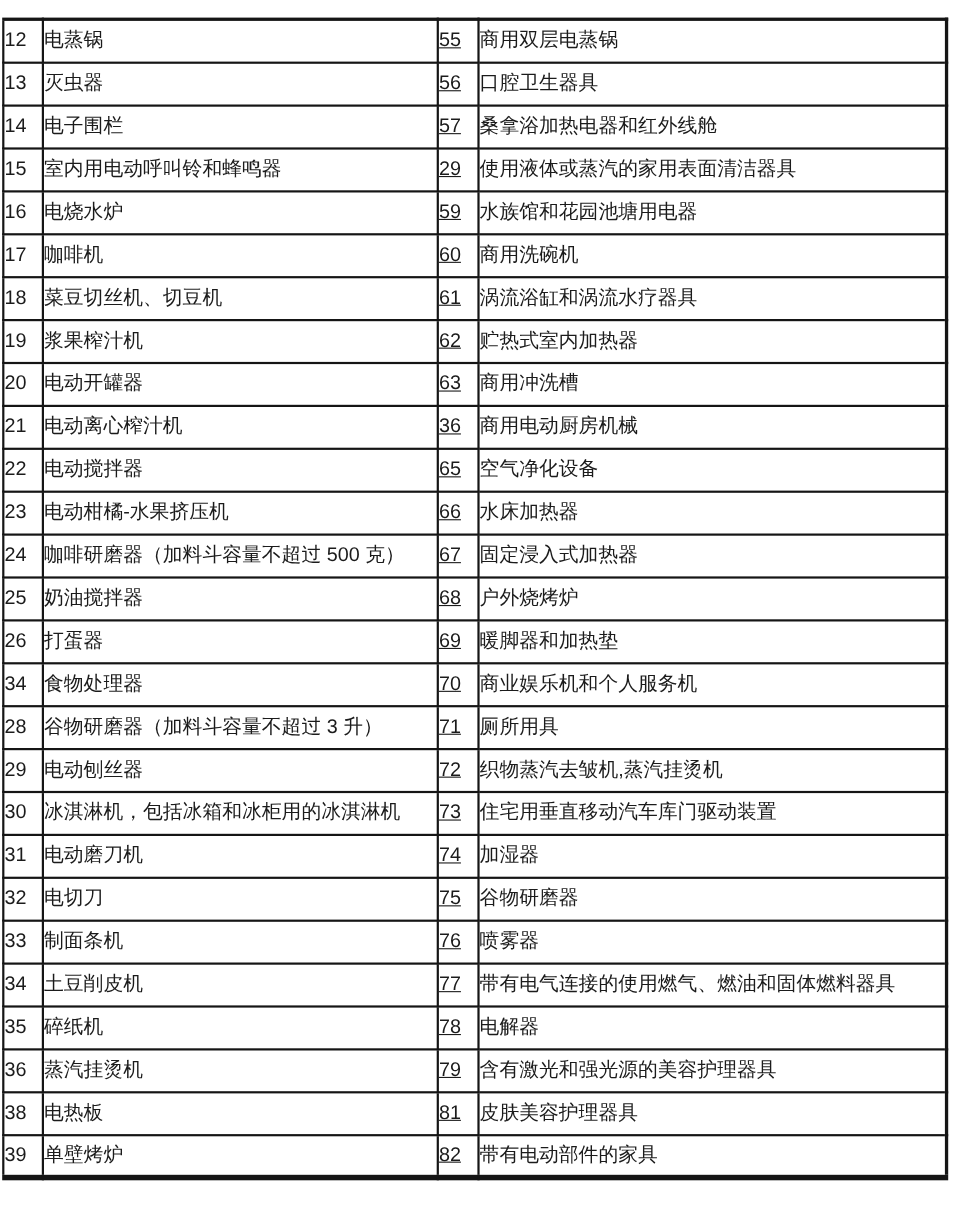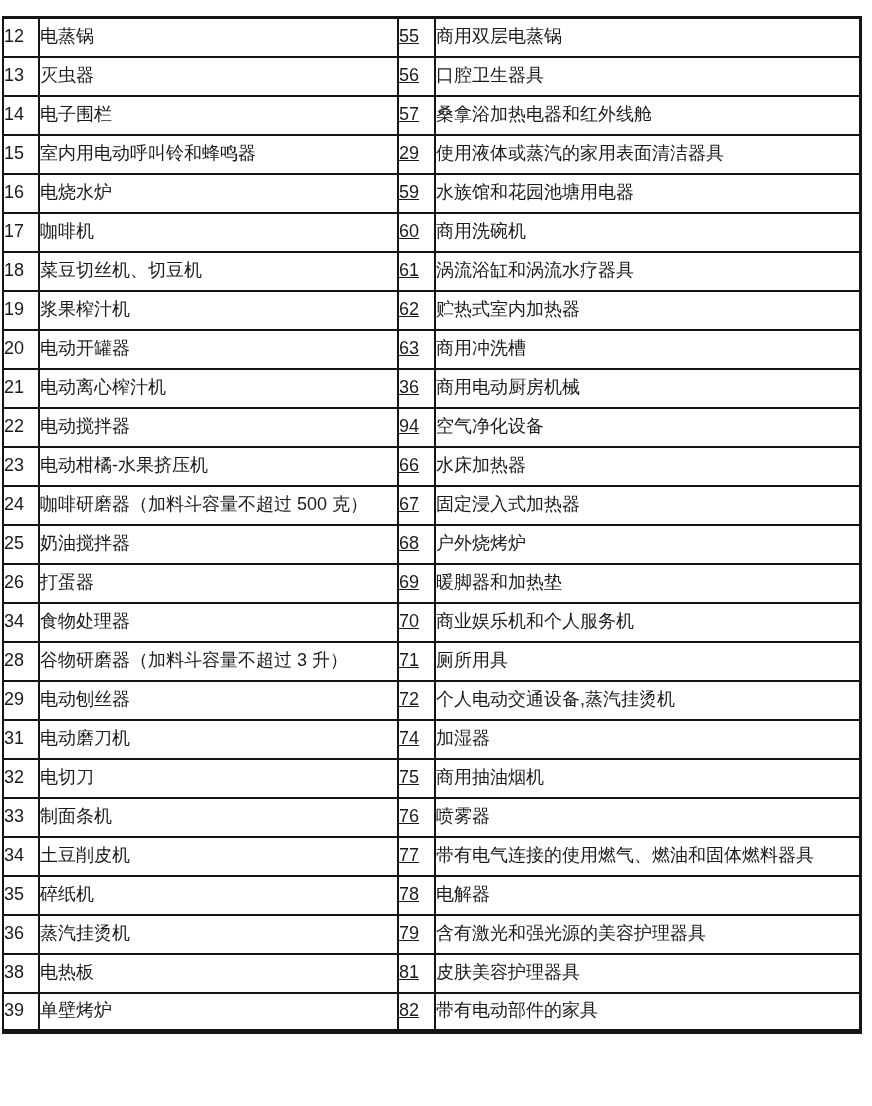--- a/index.html
+++ b/index.html
@@ -125,21 +125,21 @@
   <tr>
     <td class="num-cell">21</td>
     <td class="text-cell">电动离心榨汁机</td>
     <td class="num-cell-2">36</td>
     <td class="text-cell">商用电动厨房机械</td>
   </tr>
 
   <tr>
     <td class="num-cell">22</td>
     <td class="text-cell">电动搅拌器</td>
-    <td class="num-cell-2">94</td>
+    <td class="num-cell-2">65</td>
     <td class="text-cell">空气净化设备</td>
   </tr>
 
   <tr>
     <td class="num-cell">23</td>
     <td class="text-cell">电动柑橘-水果挤压机</td>
     <td class="num-cell-2">66</td>
     <td class="text-cell">水床加热器</td>
   </tr>
 
@@ -175,36 +175,42 @@
     <td class="num-cell">28</td>
     <td class="text-cell">谷物研磨器（加料斗容量不超过 3 升）</td>
     <td class="num-cell-2">71</td>
     <td class="text-cell">厕所用具</td>
   </tr>
 
   <tr>
     <td class="num-cell">29</td>
     <td class="text-cell">电动刨丝器</td>
     <td class="num-cell-2">72</td>
-    <td class="text-cell">个人电动交通设备,蒸汽挂烫机</td>
-  </tr>
-
+    <td class="text-cell">织物蒸汽去皱机,蒸汽挂烫机</td>
+  </tr>
+
+  <tr>
+    <td class="num-cell">30</td>
+    <td class="text-cell">冰淇淋机，包括冰箱和冰柜用的冰淇淋机</td>
+    <td class="num-cell-2">73</td>
+    <td class="text-cell">住宅用垂直移动汽车库门驱动装置</td>
+  </tr>
 
   <tr>
     <td class="num-cell">31</td>
     <td class="text-cell">电动磨刀机</td>
     <td class="num-cell-2">74</td>
     <td class="text-cell">加湿器</td>
   </tr>
 
   <tr>
     <td class="num-cell">32</td>
     <td class="text-cell">电切刀</td>
     <td class="num-cell-2">75</td>
-    <td class="text-cell">商用抽油烟机</td>
+    <td class="text-cell">谷物研磨器</td>
   </tr>
 
   <tr>
     <td class="num-cell">33</td>
     <td class="text-cell">制面条机</td>
     <td class="num-cell-2">76</td>
     <td class="text-cell">喷雾器</td>
   </tr>
 
   <tr>

